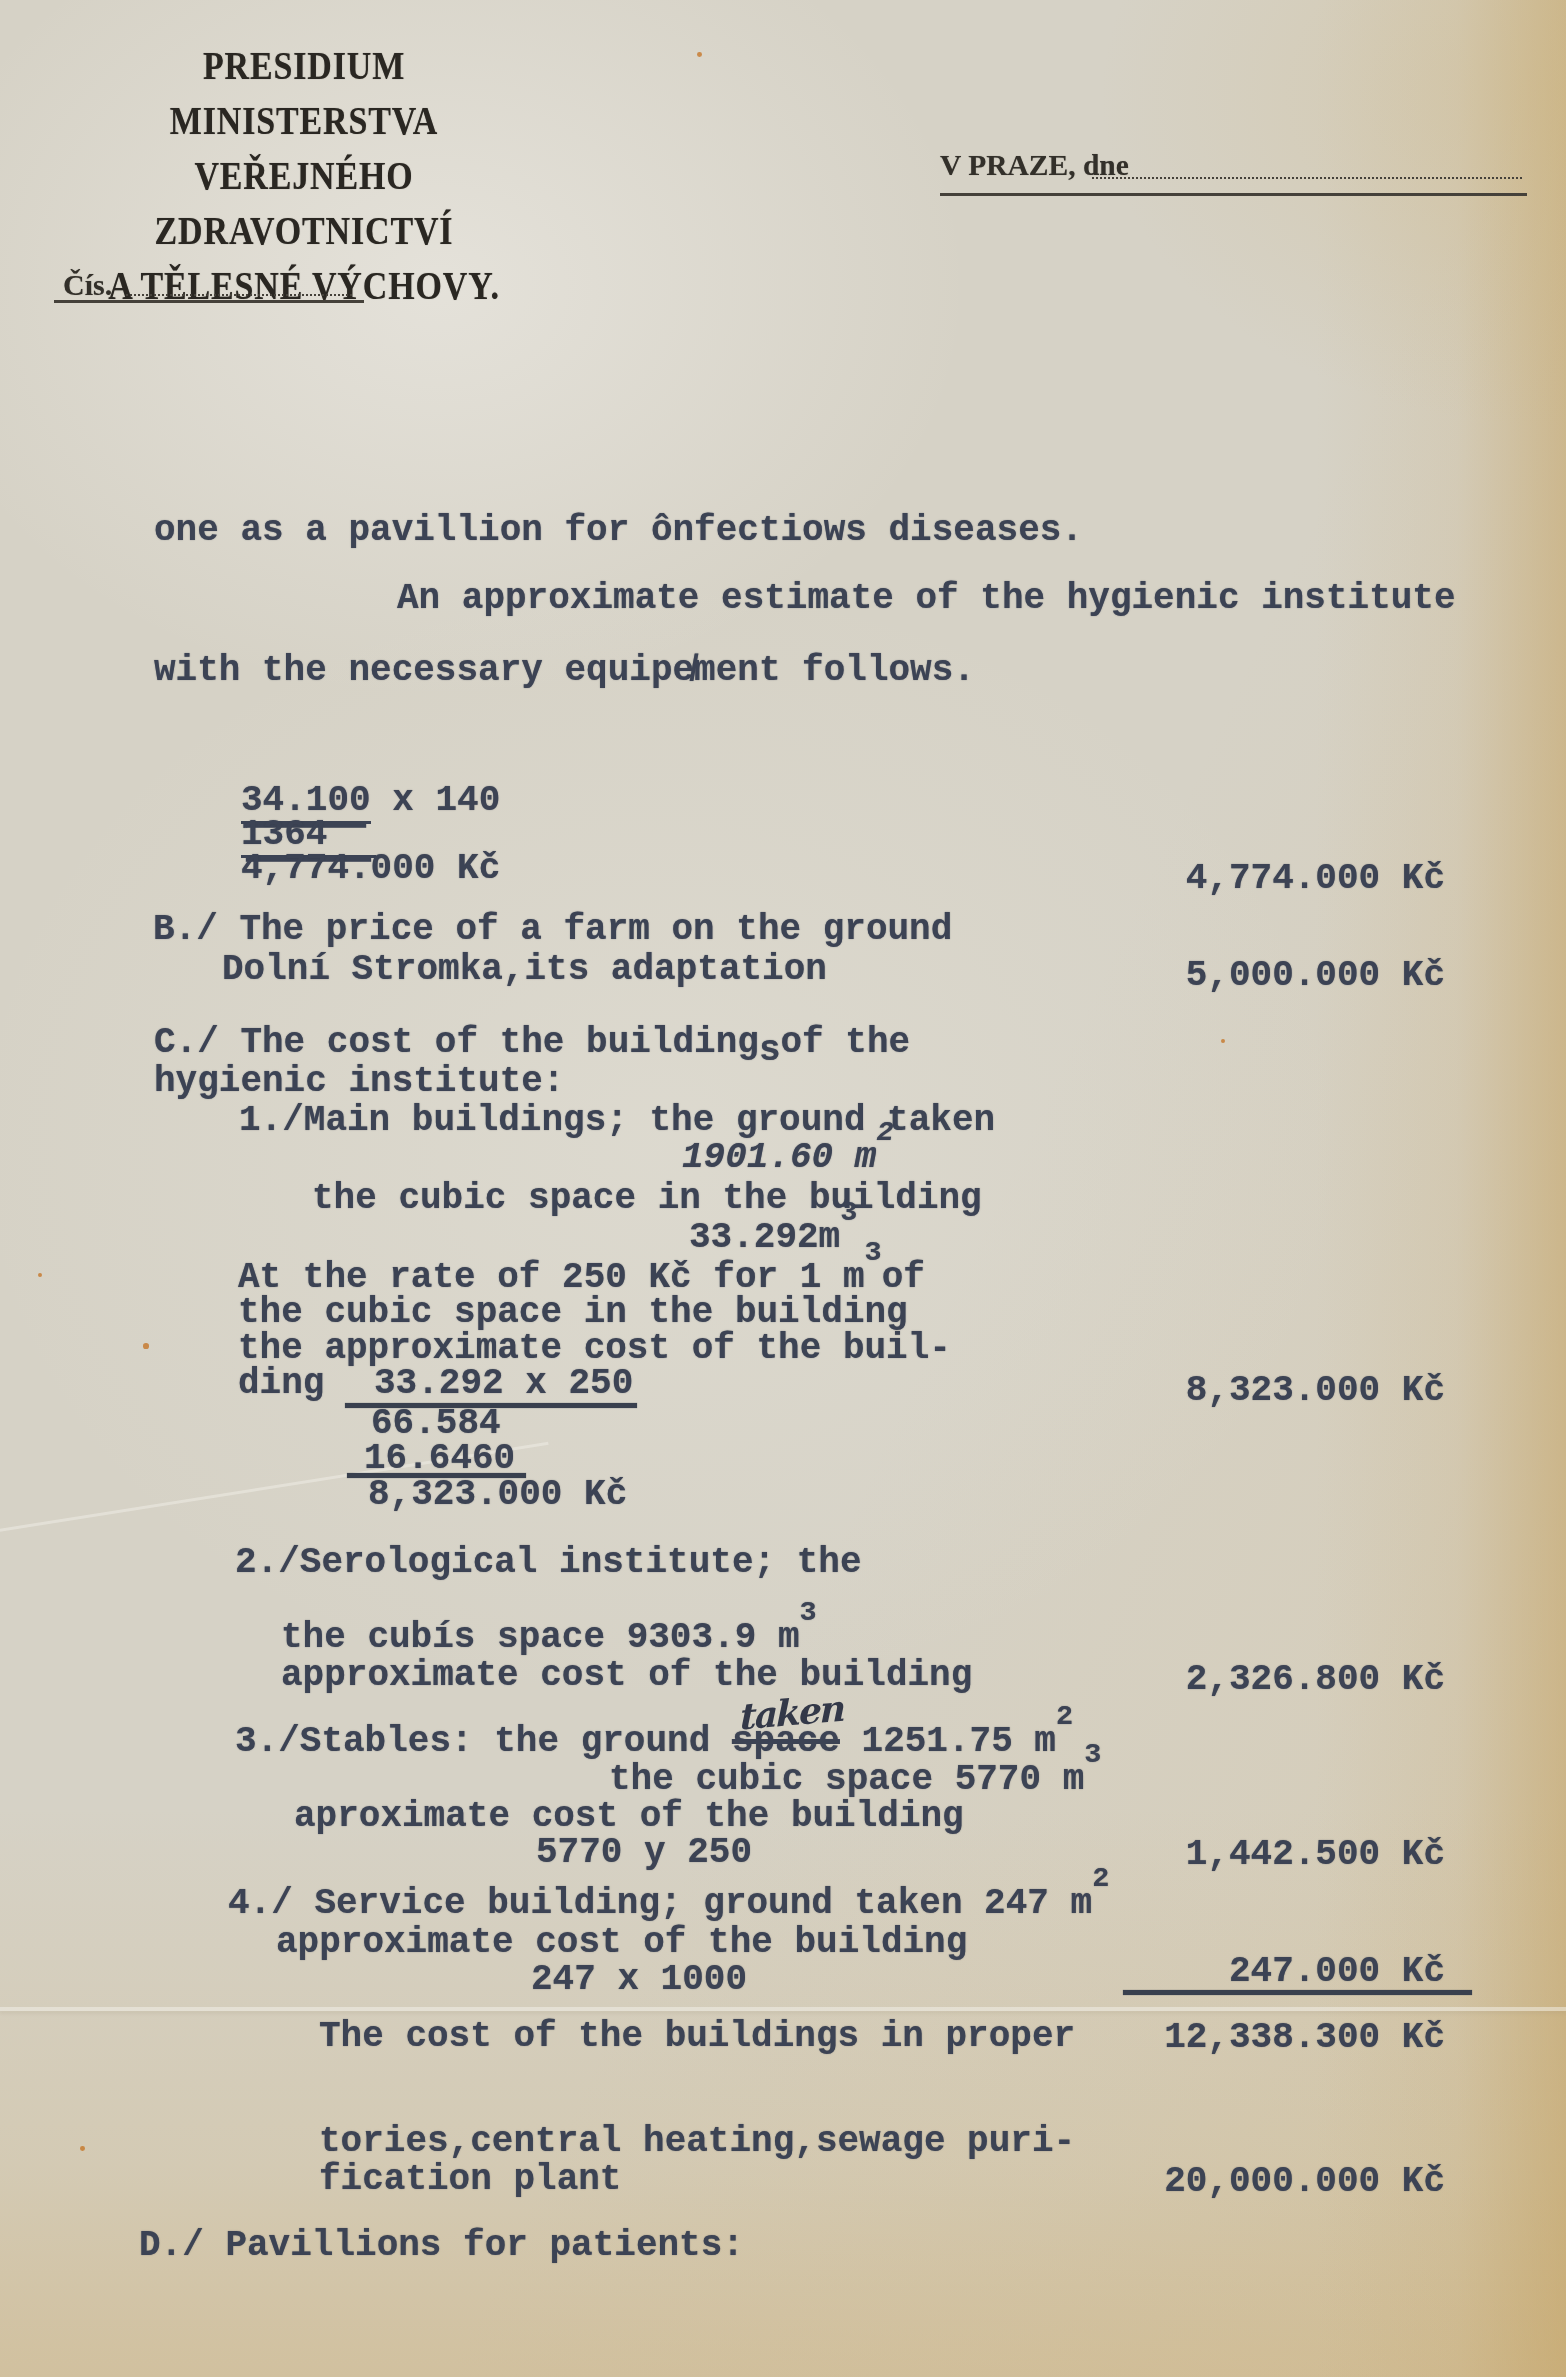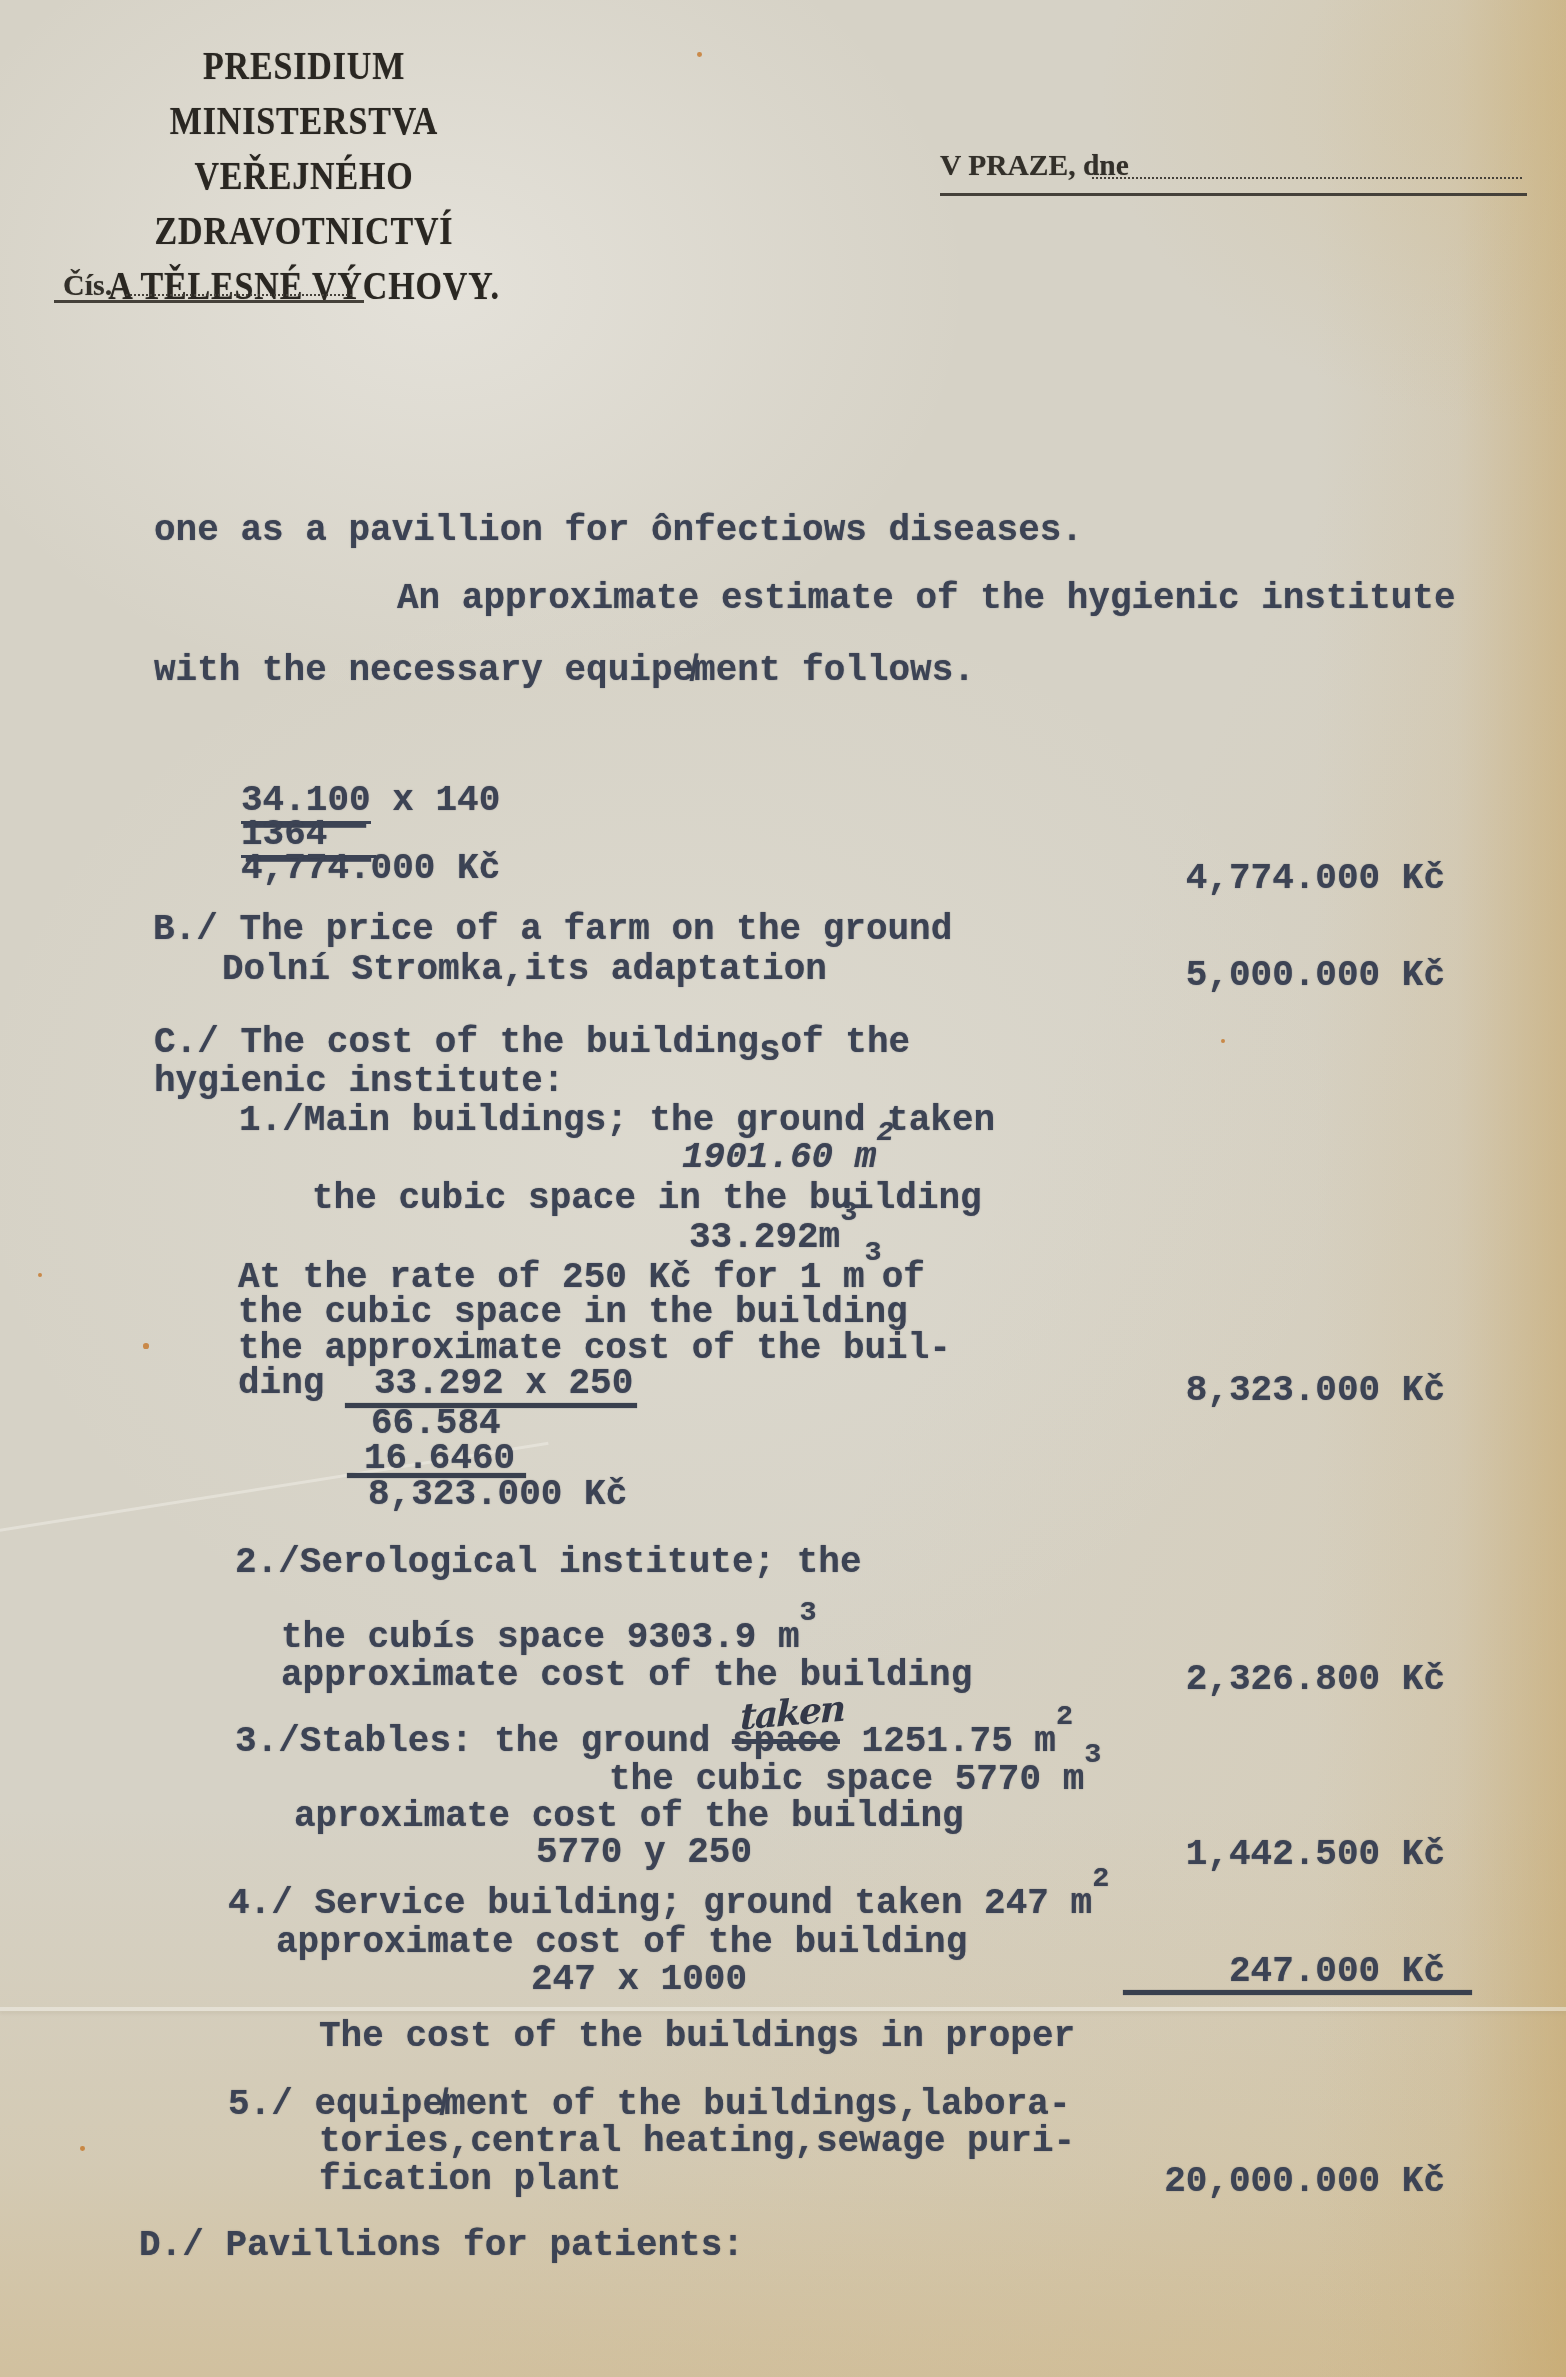--- a/index.html
+++ b/index.html
@@ -145,22 +145,22 @@
   <div class="tw" style="left:536px;top:1834px;">5770 y 250</div>
   <div class="tw amount" style="top:1836px;">1,442.500 Kč</div>
 
   <div class="tw" style="left:228px;top:1885px;"><span>4./ Service building; ground taken 247 m</span><sup>2</sup></div>
   <div class="tw" style="left:276px;top:1924px;">approximate cost of the building</div>
   <div class="tw" style="left:493px;top:1961px;margin-left:38px;">247 x 1000</div>
   <div class="tw amount" style="top:1953px;">247.000 Kč</div>
   <div class="ink-rule" style="left:1123px;top:1990px;width:349px;"></div>
 
   <div class="tw" style="left:319px;top:2018px;">The cost of the buildings in proper</div>
+  <div class="tw amount" style="top:2019px;">12,338.300 Kč</div>
 
-  <div class="tw" style="left:228px;top:2086px;">5./ equipe̸ment of the buildings,labora-</div>
   <div class="tw" style="left:319px;top:2123px;">tories,central heating,sewage puri-</div>
   <div class="tw" style="left:319px;top:2161px;">fication plant</div>
   <div class="tw amount" style="top:2163px;">20,000.000 Kč</div>
 
   <div class="tw" style="left:139px;top:2227px;">D./ Pavillions for patients:</div>
 
 </div>
 
 
 </body></html>

